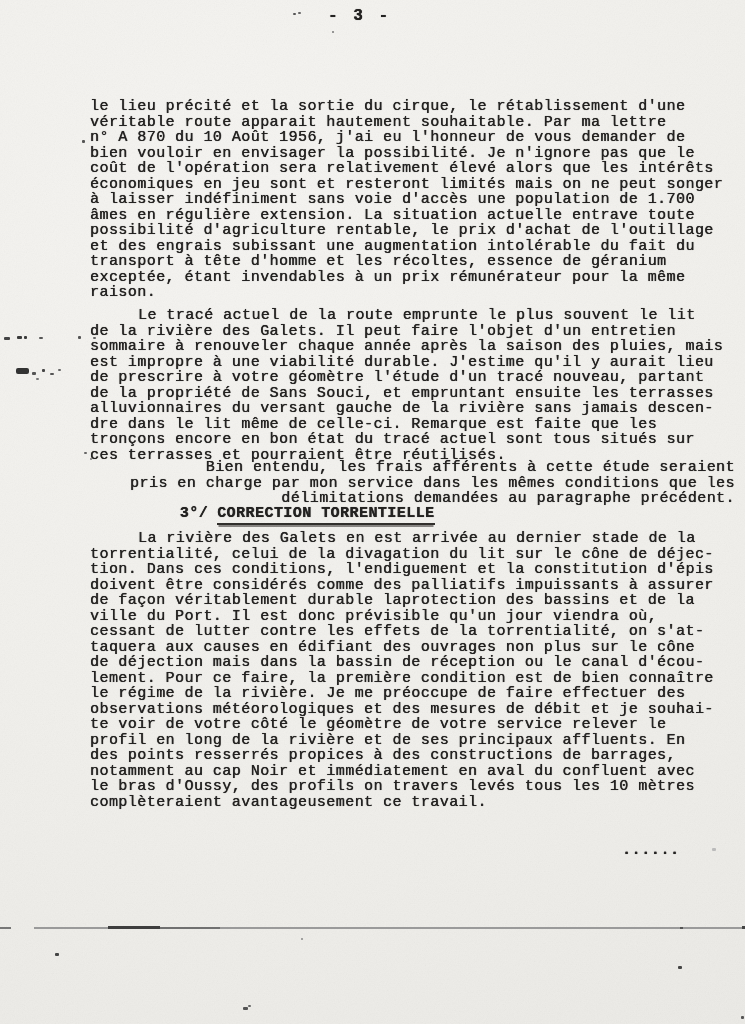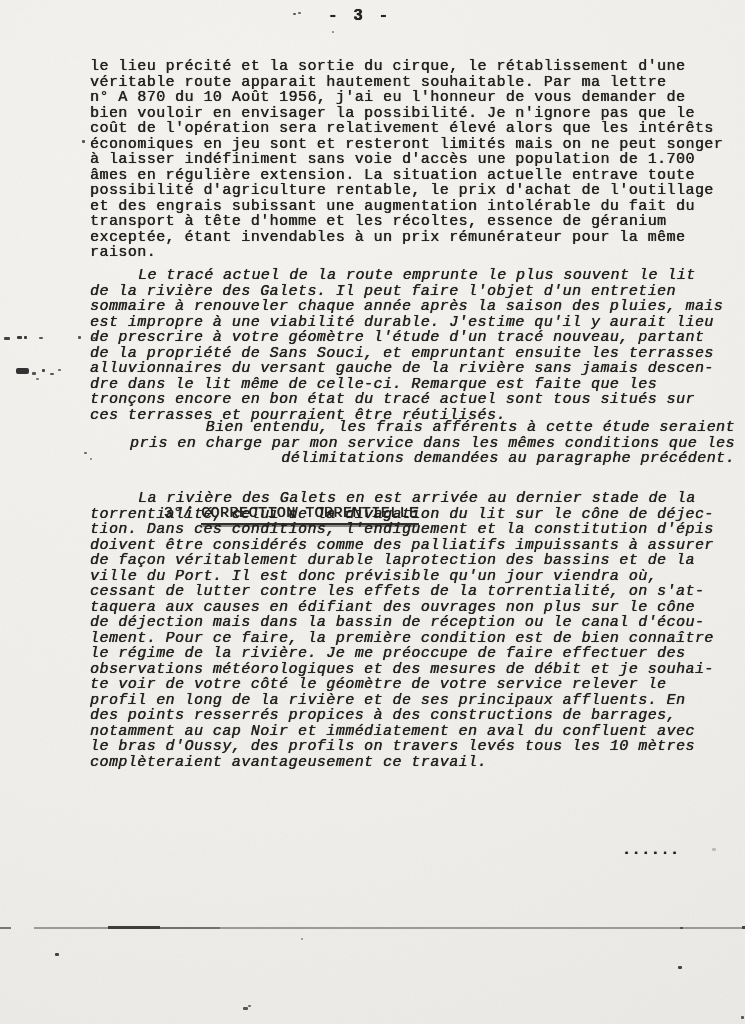--- a/index.html
+++ b/index.html
@@ -15,27 +15,27 @@
   .tw{
     position:absolute;
     white-space:pre;
     font-size:15px;
     line-height:15.5px;
     letter-spacing:0.45px;
     color:#272625;
     text-shadow:0 0 0.7px rgba(30,28,26,0.85),0.4px 0.4px 0.6px rgba(30,28,26,0.45);
     filter:blur(0.18px) contrast(1.04);
   }
-  .para{left:90px;width:645px;}
-  .ind{text-indent:48px;font-style:italic;}
+  .para{left:90px;width:645px;margin-top:40px;}
+  .ind{text-indent:48px;}
   .pgnum{
     left:328px;top:6px;
     font-size:16px;font-weight:bold;letter-spacing:3px;line-height:20px;
   }
-  .heading{left:126px;top:490px;font-weight:normal;}
+  .heading{left:142px;top:490px;font-weight:bold;}
   .heading .num{margin-right:9px;}
   .heading .u{
     border-bottom:2.5px solid #34322f;
     box-shadow:0 3.5px 0 -1.5px rgba(52,50,47,0.55);
     padding-bottom:1px;
   }
   .dots{left:622px;top:843px;font-weight:bold;letter-spacing:0.6px;}
   .artifact{position:absolute;pointer-events:none;}
   .sp{position:absolute;display:block;border-radius:1px;pointer-events:none;}
   svg.paper{position:absolute;left:0;top:0;pointer-events:none;opacity:0.07;mix-blend-mode:multiply;}

